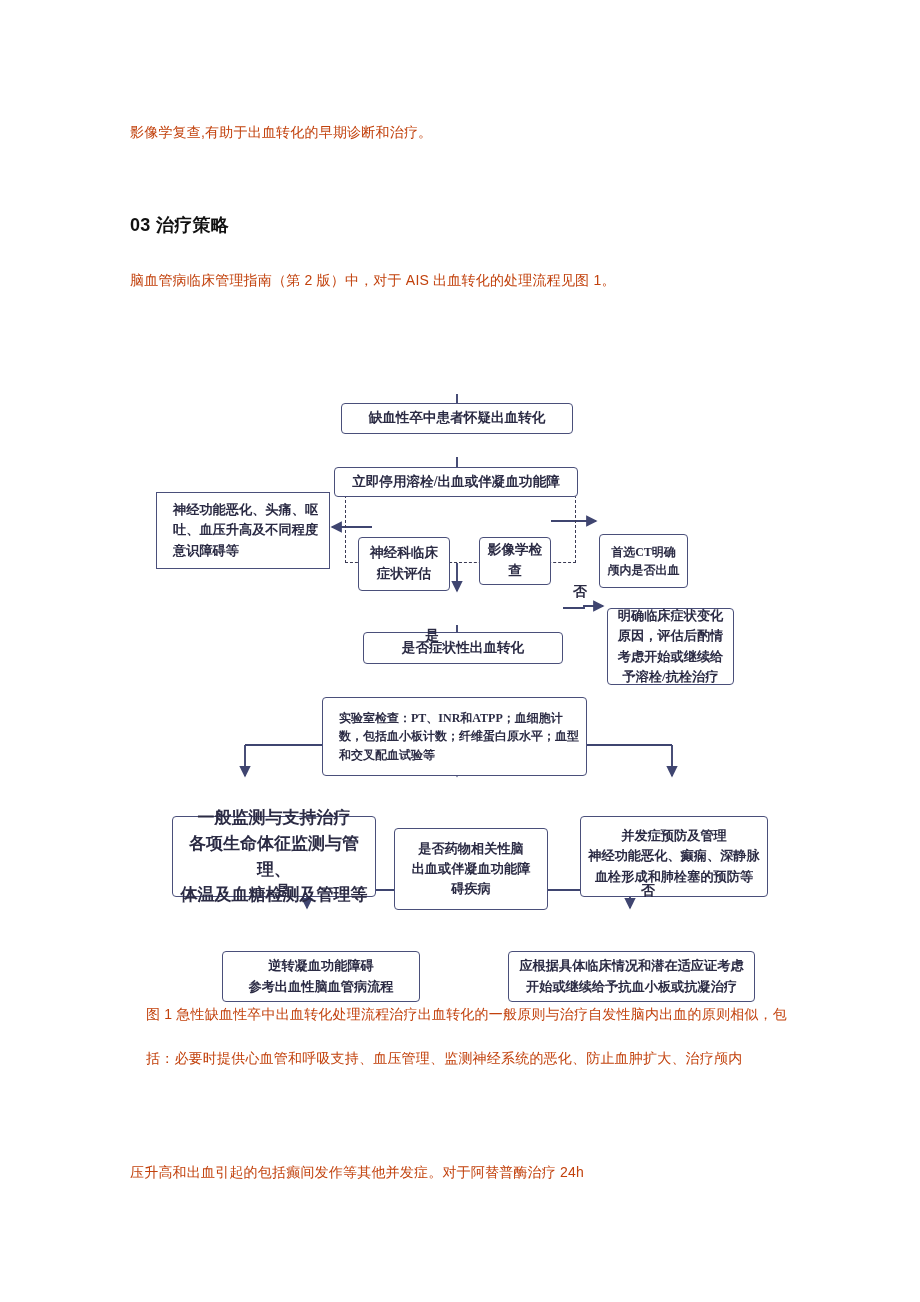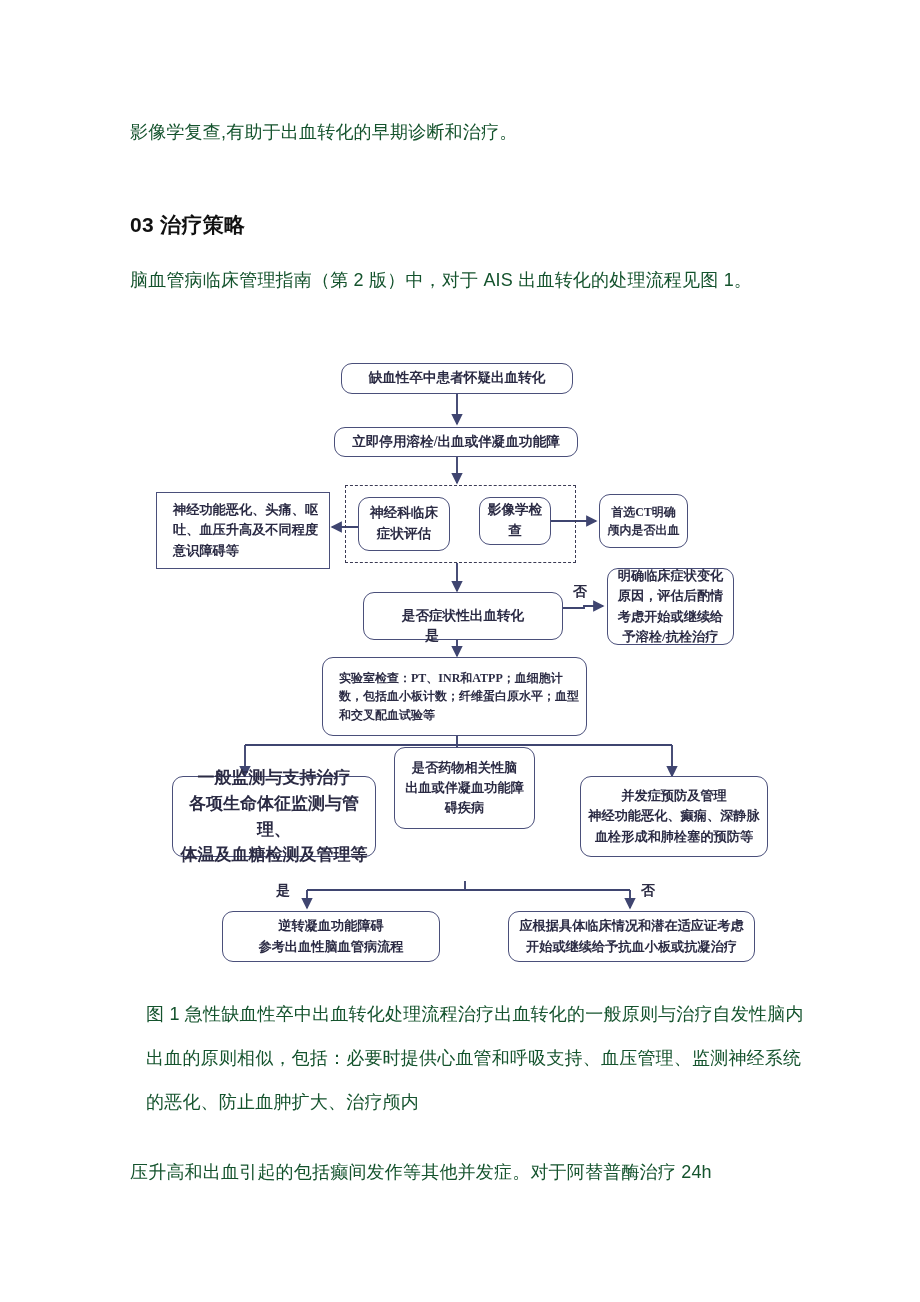--- a/index.html
+++ b/index.html
@@ -19,32 +19,32 @@
     width: 920px;
     height: 1302px;
     background: #ffffff;
   }
 
   
   .doc-text {
     position: absolute;
     left: 130px;
     width: 660px;
-    color: #14532d;
-    font-size: 18px;
+    color: #c2410c;
+    font-size: 14px;
     line-height: 44px;
     letter-spacing: 0.2px;
     font-family: "Liberation Sans", sans-serif;
   }
   .doc-heading {
     position: absolute;
     left: 130px;
     width: 660px;
     color: #111111;
-    font-size: 21px;
+    font-size: 18px;
     font-weight: bold;
     line-height: 26px;
     letter-spacing: 0.3px;
   }
   #para-intro { top: 110px; }
   #sec-heading { top: 212px; }
   #para-guide  { top: 258px; }
   #fig-caption { top: 992px; margin-left: 16px; }
   #para-tail   { top: 1150px; }
 
@@ -65,21 +65,21 @@
     font-family: "Liberation Serif", serif;
     font-weight: bold;
     font-size: 13.6px;
     line-height: 1.52;
     display: flex;
     align-items: center;
     justify-content: center;
     text-align: center;
     padding: 2px 5px;
   }
-  .node.rounded { border-radius: 11px; }
+  .node.rounded { border-radius: 4px; margin-top: 40px; }
   .node.left-align {
     justify-content: center;
     text-align: left;
     padding-left: 16px;
   }
   .node .txt { display: block; width: 100%; }
 
   .dashed-group {
     position: absolute;
     box-sizing: border-box;
@@ -176,51 +176,51 @@
 
     <div class="node left-align" style="left:156px; top:492px; width:174px; height:77px; font-size:13.2px;">
       <span class="txt">神经功能恶化、头痛、呕吐、血压升高及不同程度意识障碍等</span>
     </div>
 
     <div class="node rounded" style="left:599px; top:494px; width:89px; height:54px; font-size:12px;">
       <span class="txt" style="white-space:pre-line;">首选CT明确
 颅内是否出血</span>
     </div>
 
-    <div class="node rounded" style="left:363px; top:592px; width:200px; height:48px;">
+    <div class="node rounded" style="left:363px; top:592px; width:200px; height:32px;">
       <span class="txt">是否症状性出血转化</span>
     </div>
 
     <div class="node rounded" style="left:607px; top:568px; width:127px; height:77px; font-size:13.2px;">
       <span class="txt">明确临床症状变化原因，评估后酌情考虑开始或继续给予溶栓/抗栓治疗</span>
     </div>
 
     <div class="node rounded left-align" style="left:322px; top:657px; width:265px; height:79px; font-size:12px;">
       <span class="txt">实验室检查：PT、INR和ATPP；血细胞计数，包括血小板计数；纤维蛋白原水平；血型和交叉配血试验等</span>
     </div>
 
     <div class="node rounded" style="left:172px; top:776px; width:204px; height:81px; font-size:17px;">
       <span class="txt" style="white-space:pre-line;">一般监测与支持治疗
 各项生命体征监测与管理、
 体温及血糖检测及管理等</span>
     </div>
 
-    <div class="node rounded" style="left:394px; top:747px; width:141px; height:82px; font-size:13.2px;">
+    <div class="node rounded" style="left:394px; top:788px; width:154px; height:82px; font-size:13.2px;">
       <span class="txt" style="white-space:pre-line;">是否药物相关性脑
 出血或伴凝血功能障
 碍疾病</span>
     </div>
 
     <div class="node rounded" style="left:580px; top:776px; width:188px; height:81px; font-size:13.2px;">
       <span class="txt" style="white-space:pre-line;">并发症预防及管理
 神经功能恶化、癫痫、深静脉
 血栓形成和肺栓塞的预防等</span>
     </div>
 
-    <div class="node rounded" style="left:222px; top:911px; width:218px; height:51px; font-size:13.2px;">
+    <div class="node rounded" style="left:222px; top:911px; width:198px; height:51px; font-size:13.2px;">
       <span class="txt" style="white-space:pre-line;">逆转凝血功能障碍
 参考出血性脑血管病流程</span>
     </div>
 
     <div class="node rounded" style="left:508px; top:911px; width:247px; height:51px; font-size:13.2px;">
       <span class="txt" style="white-space:pre-line;">应根据具体临床情况和潜在适应证考虑
 开始或继续给予抗血小板或抗凝治疗</span>
     </div>
 
     <div class="edge-label" style="left:573px; top:583px;">否</div>

